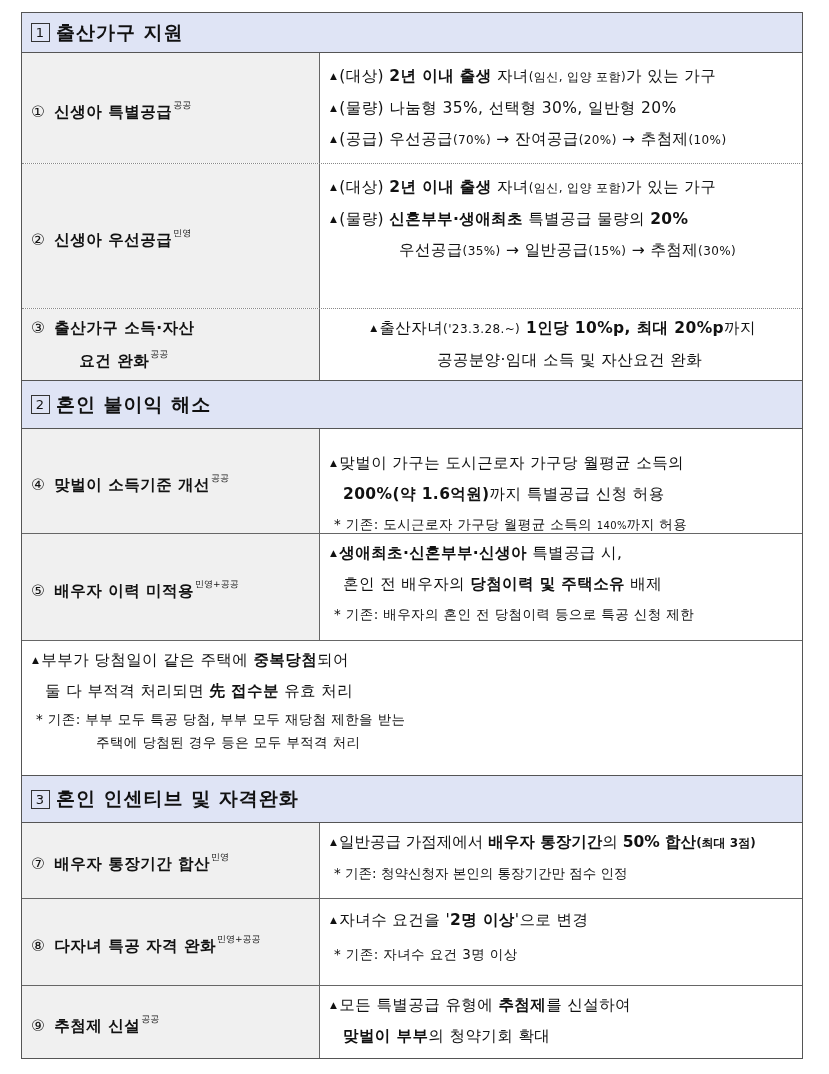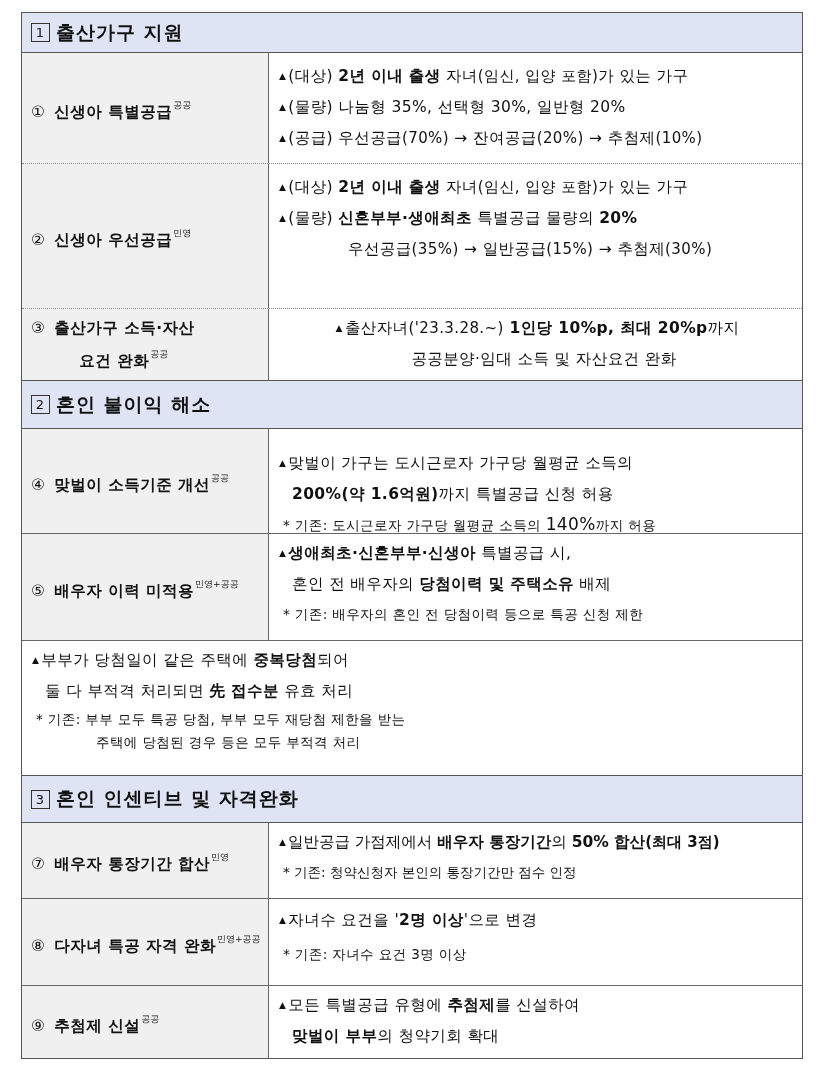--- a/index.html
+++ b/index.html
@@ -3,31 +3,31 @@
 <meta charset="utf-8">
 <style>
   html, body { margin: 0; padding: 0; background: #ffffff; }
   body { width: 829px; height: 1074px; position: relative; font-family: "DejaVu Sans", "Liberation Sans", sans-serif; color: #111; }
   .tbl { position: absolute; left: 21px; top: 12px; width: 782px; border: 1.5px solid #555; box-sizing: border-box; }
   .sec { background: #dfe4f5; height: 40px; display: flex; align-items: center; padding-left: 9px; border-bottom: 1.5px solid #555; box-sizing: border-box; font-weight: bold; font-size: 19px; letter-spacing: 1px; }
   .sec .box { display: inline-block; width: 17px; height: 17px; border: 1px solid #333; font-size: 13px; font-weight: normal; text-align: center; line-height: 17px; margin-right: 6px; background: #fff0; }
   .row { display: flex; box-sizing: border-box; border-bottom: 1.5px solid #666; }
   .row.dotted { border-bottom: 1.5px dotted #888; }
   .row.last { border-bottom: none; }
-  .left { width: 247px; background: #f0f0f0; border-right: 1.5px solid #666; box-sizing: border-box; display: flex; align-items: center; padding-left: 9px; font-weight: bold; font-size: 15.5px; line-height: 26px; letter-spacing: 0.5px; }
+  .left { width: 298px; background: #f0f0f0; border-right: 1.5px solid #666; box-sizing: border-box; display: flex; align-items: center; padding-left: 9px; font-weight: bold; font-size: 15.5px; line-height: 26px; letter-spacing: 0.5px; }
   .left sup { font-size: 9px; font-weight: normal; vertical-align: 9px; margin-left: 1px; letter-spacing: 0; }
   .left .num { font-weight: normal; margin-right: 3px; }
   .right { flex: 1; padding: 8px 6px 6px 10px; box-sizing: border-box; font-size: 15.5px; line-height: 31px; letter-spacing: 0.4px; }
   .right .line { white-space: nowrap; }
   .right .ind { padding-left: 69px; }
   .right .ind2 { padding-left: 13px; }
   .tri { font-size: 9px; vertical-align: 2px; margin-right: 2px; }
-  .sm { font-size: 15px; }
+  .sm { font-size: 12px; }
   .note { font-size: 13.5px; line-height: 28px; padding-left: 4px; white-space: nowrap; }
-  .note .sm { font-size: 17px; }
+  .note .sm { font-size: 10px; }
   .note-ind { padding-left: 64px; }
   b { font-weight: bold; }
   u { text-decoration: underline; }
 </style>
 </head>
 <body>
 
 <div class="tbl">
 
   <div class="sec">

